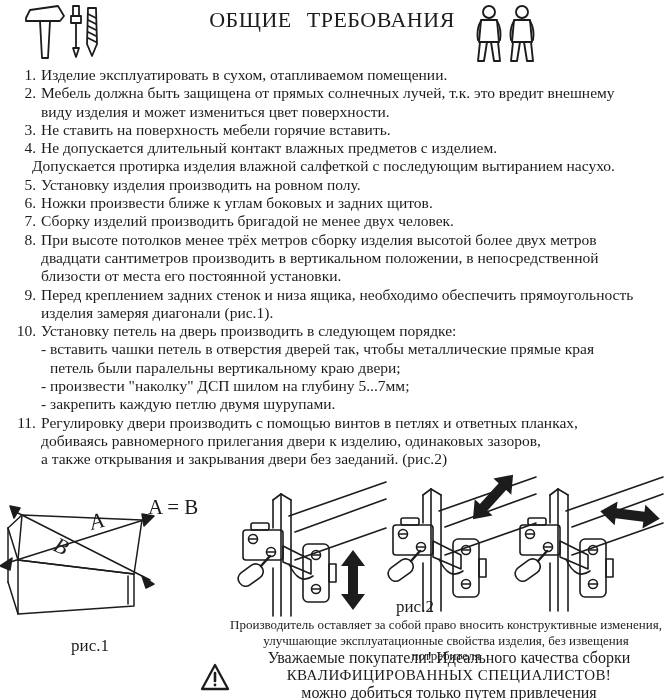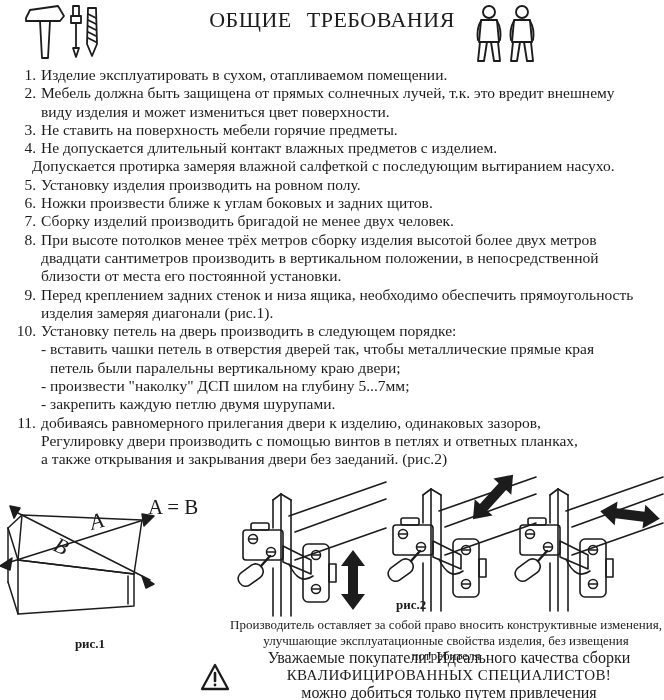--- a/index.html
+++ b/index.html
@@ -17,21 +17,21 @@
   
   .list{padding:4px 6px 0 12px;font-size:15.5px;line-height:18.3px;}
   .item{display:flex;}
   .num{flex:0 0 24px;text-align:right;margin-right:5px;white-space:nowrap;}
   .body{flex:1;min-width:0;}
   .line{white-space:nowrap;}
   .line.cont{padding-left:9px;}
   .line.dedent{margin-left:-9px;}
   
   .fig{position:absolute;}
-  .caption{position:absolute;font-size:13px;font-weight:bold;}
+  .caption{position:absolute;font-size:17px;}
   .fig1-caption{left:30px;top:636px;width:120px;text-align:center;}
   .fig2-caption{left:396px;top:597px;}
   
   .mfg-note{position:absolute;left:228px;top:617px;width:436px;
             font-size:13px;line-height:15.5px;text-align:center;}
   .warning{position:absolute;left:200px;top:649px;width:464px;
            display:flex;align-items:center;}
   .warn-icon{flex:0 0 34px;padding-top:3px;}
   .warn-text{flex:1;text-align:center;font-size:16px;line-height:17.5px;}
   .warn-line.caps{font-size:15px;letter-spacing:.4px;}
@@ -101,28 +101,28 @@
       <div class="item">
         <div class="num">2.</div>
         <div class="body">
           <div class="line">Мебель должна быть защищена от прямых солнечных лучей, т.к. это вредит внешнему</div>
           <div class="line">виду изделия и может измениться цвет поверхности.</div>
         </div>
       </div>
       <div class="item">
         <div class="num">3.</div>
         <div class="body">
-          <div class="line">Не ставить на поверхность мебели горячие предметы.</div>
+          <div class="line">Не ставить на поверхность мебели горячие вставить.</div>
         </div>
       </div>
       <div class="item">
         <div class="num">4.</div>
         <div class="body">
           <div class="line">Не допускается длительный контакт влажных предметов с изделием.</div>
-          <div class="line dedent">Допускается протирка замеряя влажной салфеткой с последующим вытиранием насухо.</div>
+          <div class="line dedent">Допускается протирка изделия влажной салфеткой с последующим вытиранием насухо.</div>
         </div>
       </div>
       <div class="item">
         <div class="num">5.</div>
         <div class="body">
           <div class="line">Установку изделия производить на ровном полу.</div>
         </div>
       </div>
       <div class="item">
         <div class="num">6.</div>
@@ -157,22 +157,22 @@
           <div class="line">Установку петель на дверь производить в следующем порядке:</div>
           <div class="line">- вставить чашки петель в отверстия дверей так, чтобы металлические прямые края</div>
           <div class="line cont">петель были паралельны вертикальному краю двери;</div>
           <div class="line">- произвести "наколку" ДСП шилом на глубину 5...7мм;</div>
           <div class="line">- закрепить каждую петлю двумя шурупами.</div>
         </div>
       </div>
       <div class="item">
         <div class="num">11.</div>
         <div class="body">
+          <div class="line">Регулировку двери производить с помощью винтов в петлях и ответных планках,</div>
           <div class="line">добиваясь равномерного прилегания двери к изделию, одинаковых зазоров,</div>
-          <div class="line">Регулировку двери производить с помощью винтов в петлях и ответных планках,</div>
           <div class="line">а также открывания и закрывания двери без заеданий. (рис.2)</div>
         </div>
       </div>
     </div>
 
   <div class="fig" style="left:0;top:478px">
     <svg width="215" height="160" viewBox="0 0 215 160">
       <g class="ink-line" stroke-width="1.5">
         <polygon points="22,37 142,42 134,96 18,82"></polygon>
         <polygon points="18,82 134,96 134,128 18,136"></polygon>

